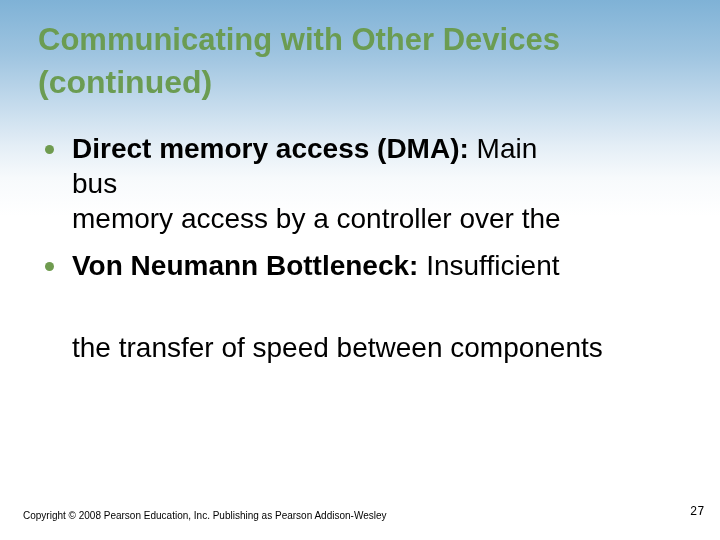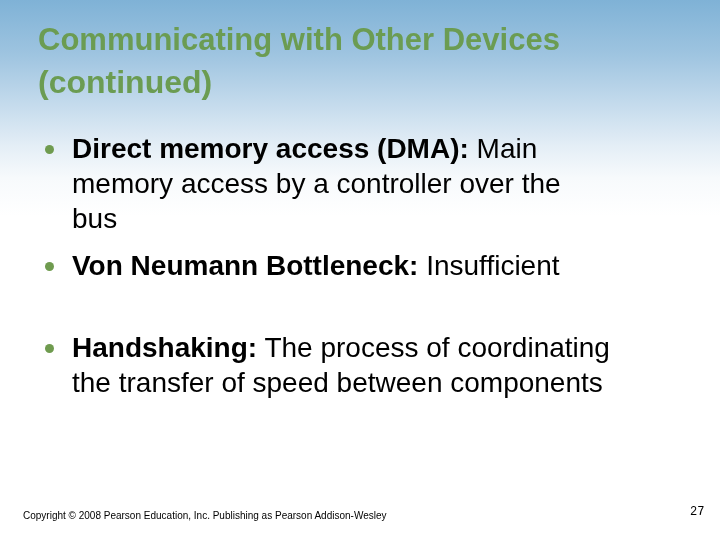--- a/index.html
+++ b/index.html
@@ -105,44 +105,40 @@
 
   <div class="bullets">
 
     <div class="bullet-group">
       <div class="line">
         <span class="gutter"><span class="dot"></span></span>
         <span><span class="lead">Direct memory access (DMA):</span><span> Main</span></span>
       </div>
       <div class="line">
         <span class="gutter"></span>
-        <span><span>memory access by a controller over the</span></span>
+        <span><span>bus</span></span>
       </div>
       <div class="line">
         <span class="gutter"></span>
-        <span><span>bus</span></span>
+        <span><span>memory access by a controller over the</span></span>
       </div>
     </div>
 
     <div class="bullet-group">
       <div class="line">
         <span class="gutter"><span class="dot"></span></span>
         <span><span class="lead">Von Neumann Bottleneck:</span><span> Insufficient</span></span>
       </div>
       <div class="line">
         <span class="gutter"></span>
       </div>
     </div>
 
     <div class="bullet-group">
       <div class="line">
-        <span class="gutter"><span class="dot"></span></span>
-        <span><span class="lead">Handshaking:</span><span> The process of coordinating</span></span>
-      </div>
-      <div class="line">
         <span class="gutter"></span>
         <span><span>the transfer of speed between components</span></span>
       </div>
     </div>
 
   </div>
 
   <div class="footer-copyright">Copyright © 2008 Pearson Education, Inc. Publishing as Pearson Addison-Wesley</div>
   <div class="footer-page-number">27</div>
 

